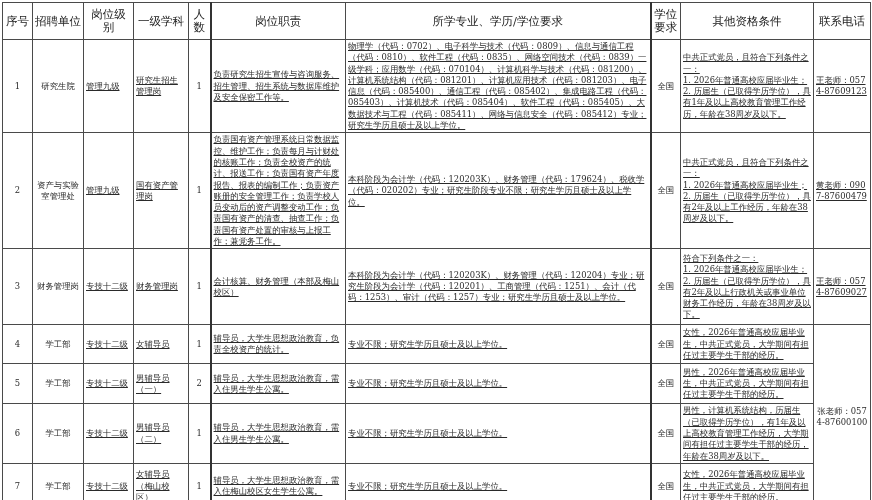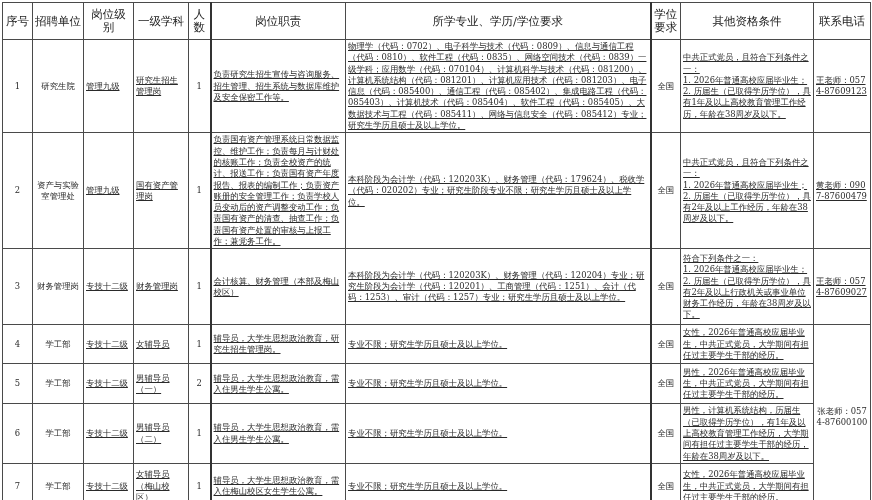--- a/index.html
+++ b/index.html
@@ -110,21 +110,21 @@
 2. 历届生（已取得学历学位），具有2年及以上行政机关或事业单位财务工作经历，年龄在38周岁及以下。</td>
       <td class="l">王老师：0574-87609027</td>
     </tr>
 
     <tr style="height:39px">
       <td class="c">4</td>
       <td class="c">学工部</td>
       <td class="l">专技十二级</td>
       <td class="l">女辅导员</td>
       <td class="c">1</td>
-      <td class="l sep-left">辅导员，大学生思想政治教育，研究生招生管理岗。</td>
+      <td class="l sep-left">辅导员，大学生思想政治教育，负责全校资产的统计。</td>
       <td class="l">专业不限；研究生学历且硕士及以上学位。</td>
       <td class="c sep-left">全国</td>
       <td class="l">女性，2026年普通高校应届毕业生，中共正式党员，大学期间有担任过主要学生干部的经历。</td>
       <td class="c" rowspan="4">张老师：0574-87600100</td>
     </tr>
 
     <tr style="height:40px">
       <td class="c">5</td>
       <td class="c">学工部</td>
       <td class="l">专技十二级</td>

